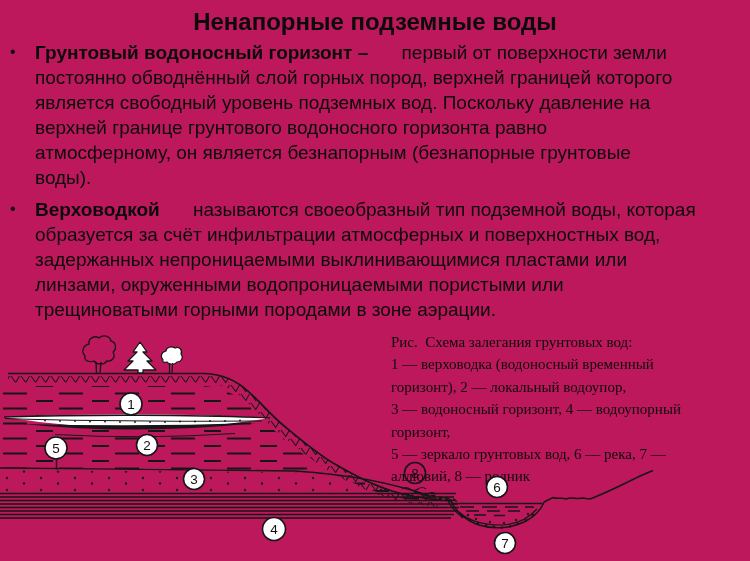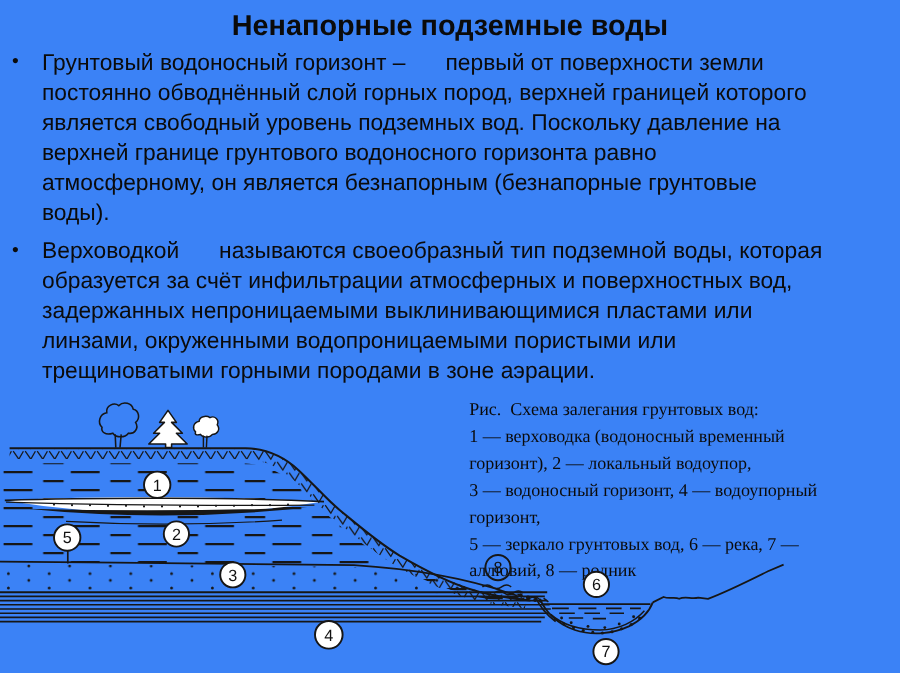--- a/index.html
+++ b/index.html
@@ -1,25 +1,25 @@
 <!DOCTYPE html>
 <html><head>
 <meta charset="utf-8">
 <style>
   html,body{margin:0;padding:0;background:#fff;}
   body{width:750px;height:561px;overflow:hidden;position:relative;
        font-family:"Liberation Sans",sans-serif;color:#0b0b0b;}
-  .slide{position:absolute;inset:0;background:#3b82f6;}
+  .slide{position:absolute;inset:0;background:#be185d;}
   .title{margin:8px 0 4px 0;text-align:center;font-size:24px;line-height:28px;
          font-weight:bold;letter-spacing:0;}
   .bullets{margin-top:1px;}
   .bullet{position:relative;padding-left:35px;margin:0 0 7px 0;}
   .marker{position:absolute;left:10px;top:3px;font-size:16px;}
   .btext{margin:0;font-size:19px;line-height:25px;}
-  .btext b{font-weight:normal;}
+  .btext b{font-weight:bold;}
   .pre{white-space:pre;margin-left:28px;}
   .caption{position:absolute;left:391px;top:331px;font-size:15px;
            line-height:22.4px;white-space:pre;z-index:1;font-family:Liberation Serif, serif;}
   .diagram{position:absolute;left:0;top:330px;z-index:2;}
   .ink{stroke:#161616;fill:none;}
   .lbl circle{fill:#ffffff;stroke:#161616;stroke-width:1.6;}
   .lbl.nofill circle{fill:none;}
   .lbl text{text-anchor:middle;font-size:13.5px;fill:#111;
             font-family:"Liberation Sans",sans-serif;}
 </style>

